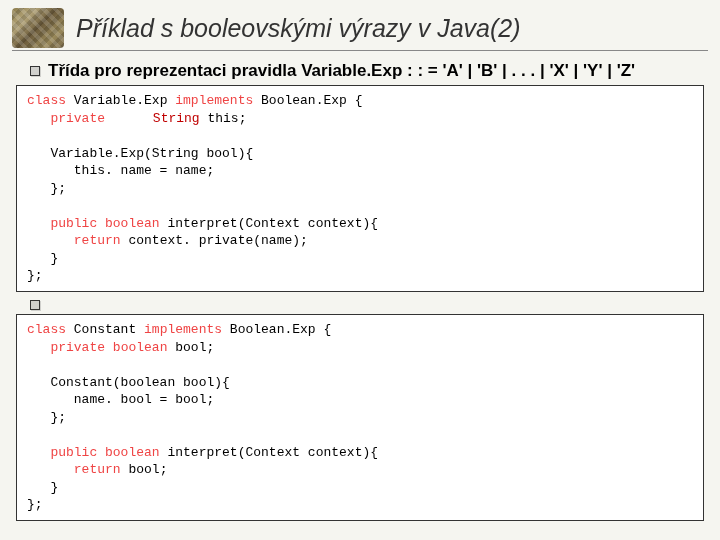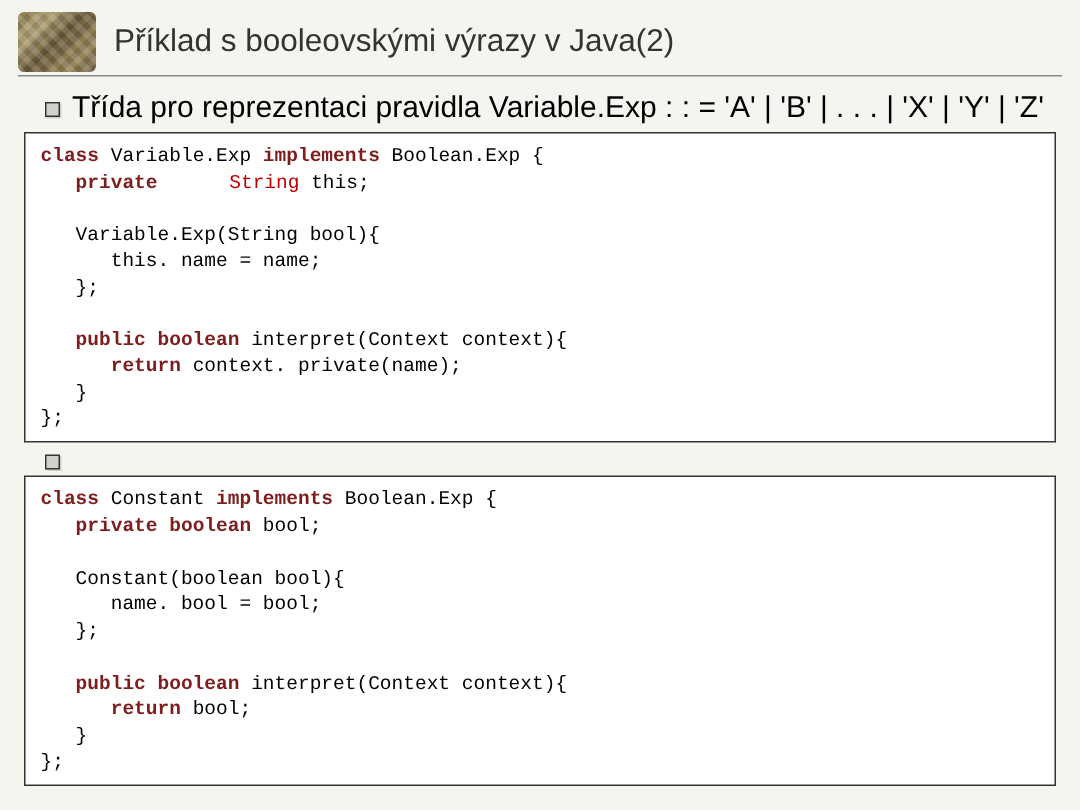--- a/index.html
+++ b/index.html
@@ -34,31 +34,32 @@
     overflow: hidden;
   }
   .logo::before {
     content: "";
     position: absolute;
     inset: 0;
     background: repeating-linear-gradient(45deg, rgba(255,255,255,0.15) 0 4px, transparent 4px 8px),
                 repeating-linear-gradient(-45deg, rgba(0,0,0,0.15) 0 4px, transparent 4px 8px);
   }
   .title {
-    font-size: 21px;
+    font-size: 25px;
     color: #333;
     font-weight: normal;
+    font-style: italic;
   }
   .bullet-line {
     display: flex;
     align-items: center;
     gap: 8px;
     margin: 8px 0 4px 18px;
-    font-size: 20px;
-    font-weight: normal;
+    font-size: 17px;
+    font-weight: bold;
     color: #000;
   }
   .bullet {
     width: 10px;
     height: 10px;
     border: 1.5px solid #333;
     box-sizing: border-box;
     position: relative;
   }
   .bullet::after {
@@ -75,21 +76,21 @@
     border: 1px solid #333;
     background: #fff;
     margin: 2px 4px 2px 4px;
     padding: 6px 10px;
     font-family: "Courier New", monospace;
     font-size: 13px;
     line-height: 1.35;
     white-space: pre;
     color: #000;
   }
-  .kw { color: #7f1d1d; font-weight: bold; text-align: right; }
+  .kw { color: #ef4444; font-weight: normal; text-align: right; }
   .type { color: #c00000; margin-left: 40px; }
 </style>
 </head>
 <body>
 
 <div class="slide">
 
   <div class="title-row">
     <div class="logo"></div>
     <div class="title">Příklad s booleovskými výrazy v Java(2)</div>

